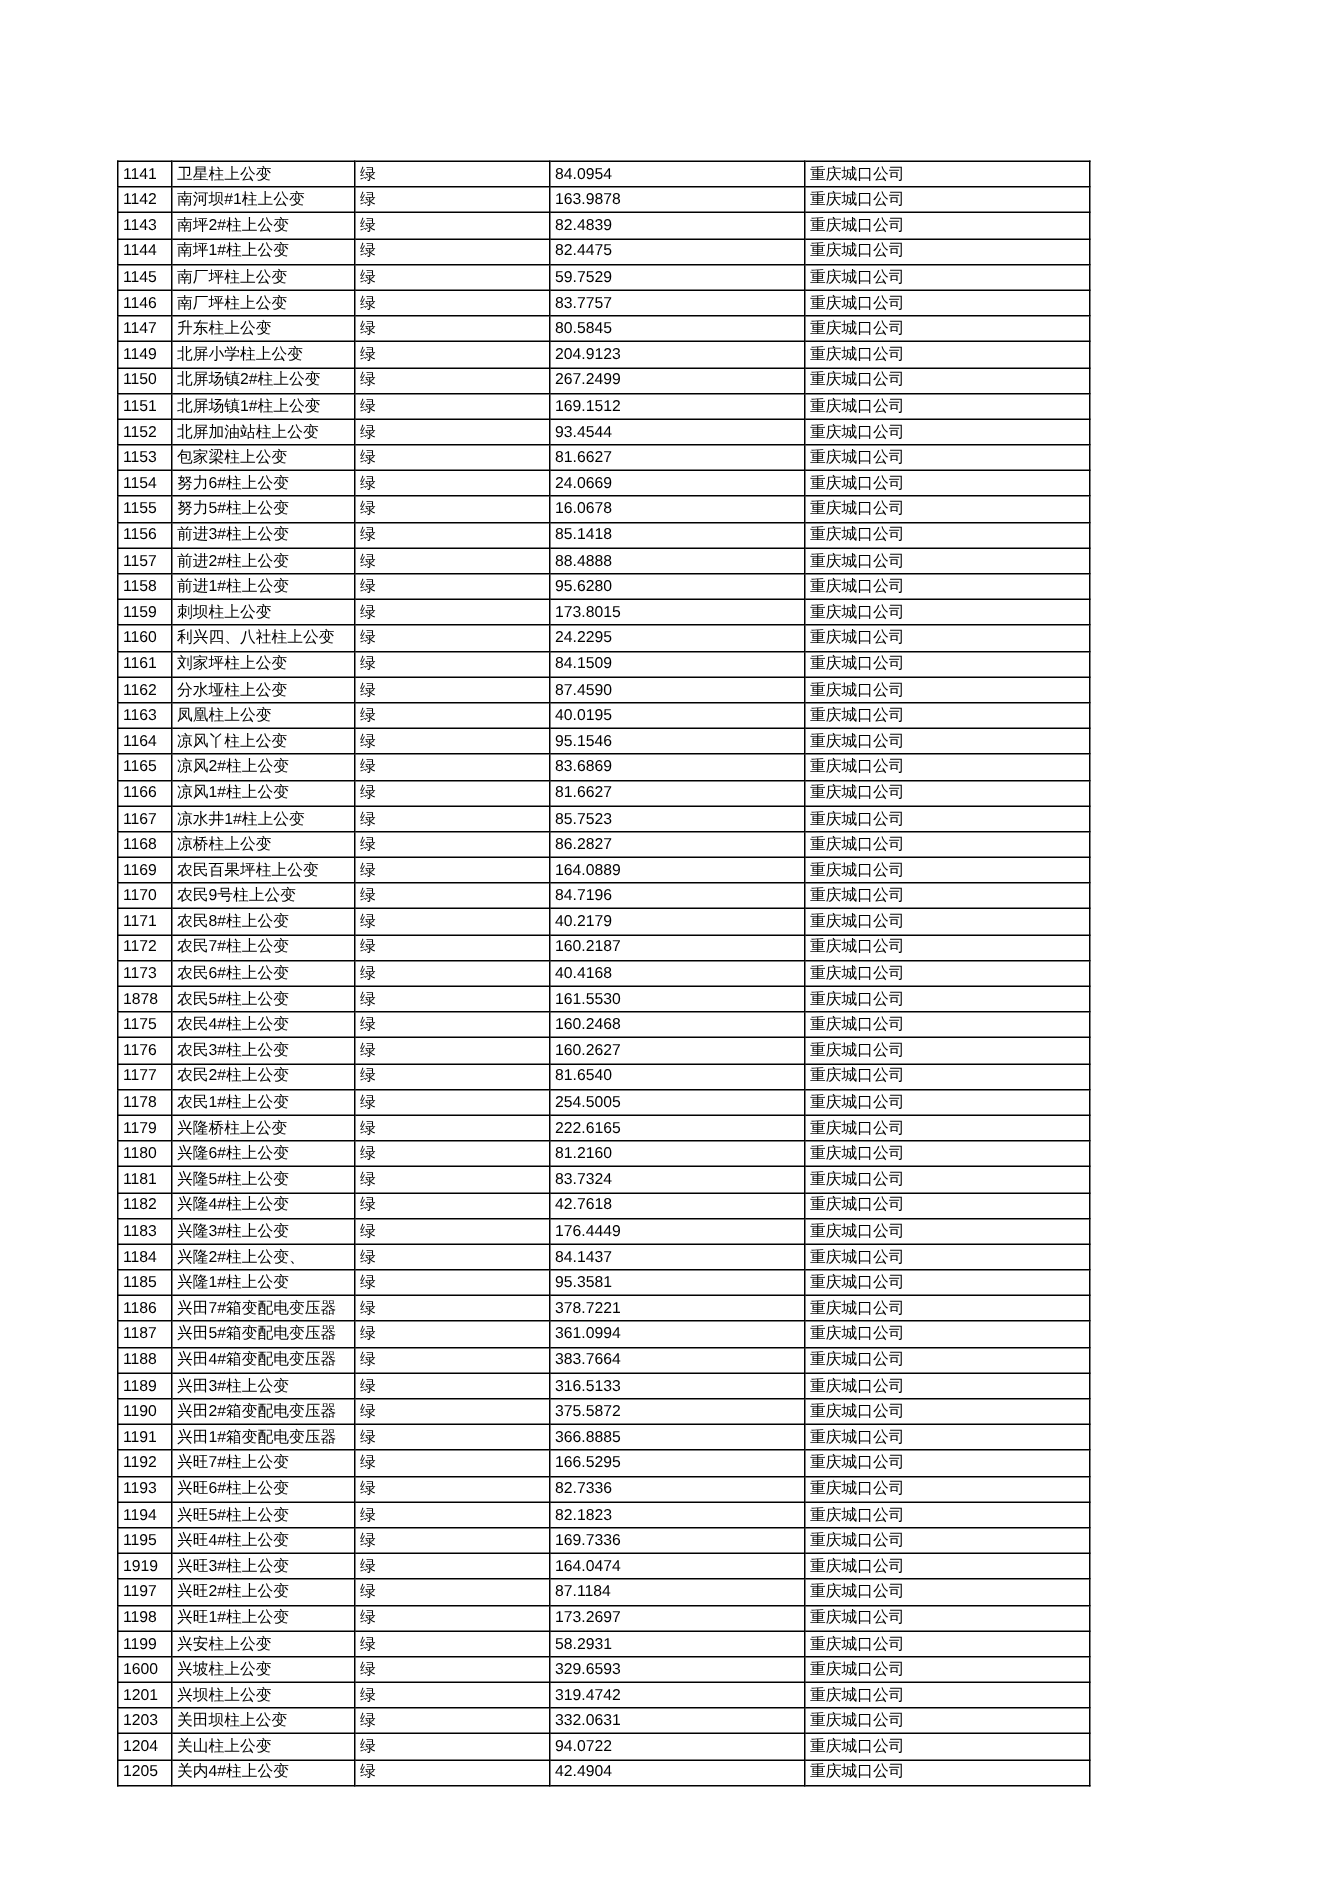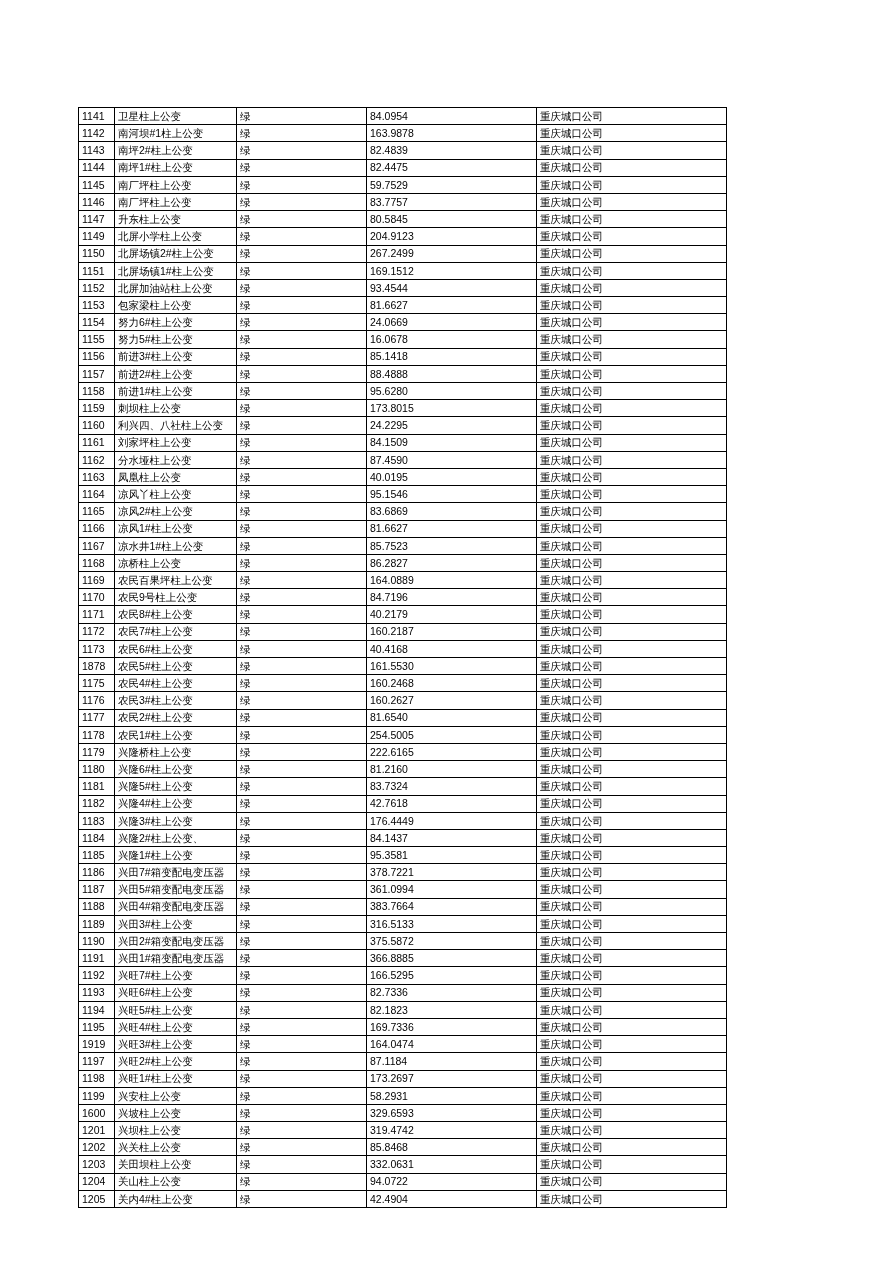--- a/index.html
+++ b/index.html
@@ -482,27 +482,20 @@
             <td class="company">重庆城口公司</td>
           </tr>
           <tr>
             <td class="idx">1201</td>
             <td class="name">兴坝柱上公变</td>
             <td class="color">绿</td>
             <td class="value">319.4742</td>
             <td class="company">重庆城口公司</td>
           </tr>
           <tr>
-            <td class="idx">1202</td>
-            <td class="name">兴关柱上公变</td>
-            <td class="color">绿</td>
-            <td class="value">85.8468</td>
-            <td class="company">重庆城口公司</td>
-          </tr>
-          <tr>
             <td class="idx">1203</td>
             <td class="name">关田坝柱上公变</td>
             <td class="color">绿</td>
             <td class="value">332.0631</td>
             <td class="company">重庆城口公司</td>
           </tr>
           <tr>
             <td class="idx">1204</td>
             <td class="name">关山柱上公变</td>
             <td class="color">绿</td>

